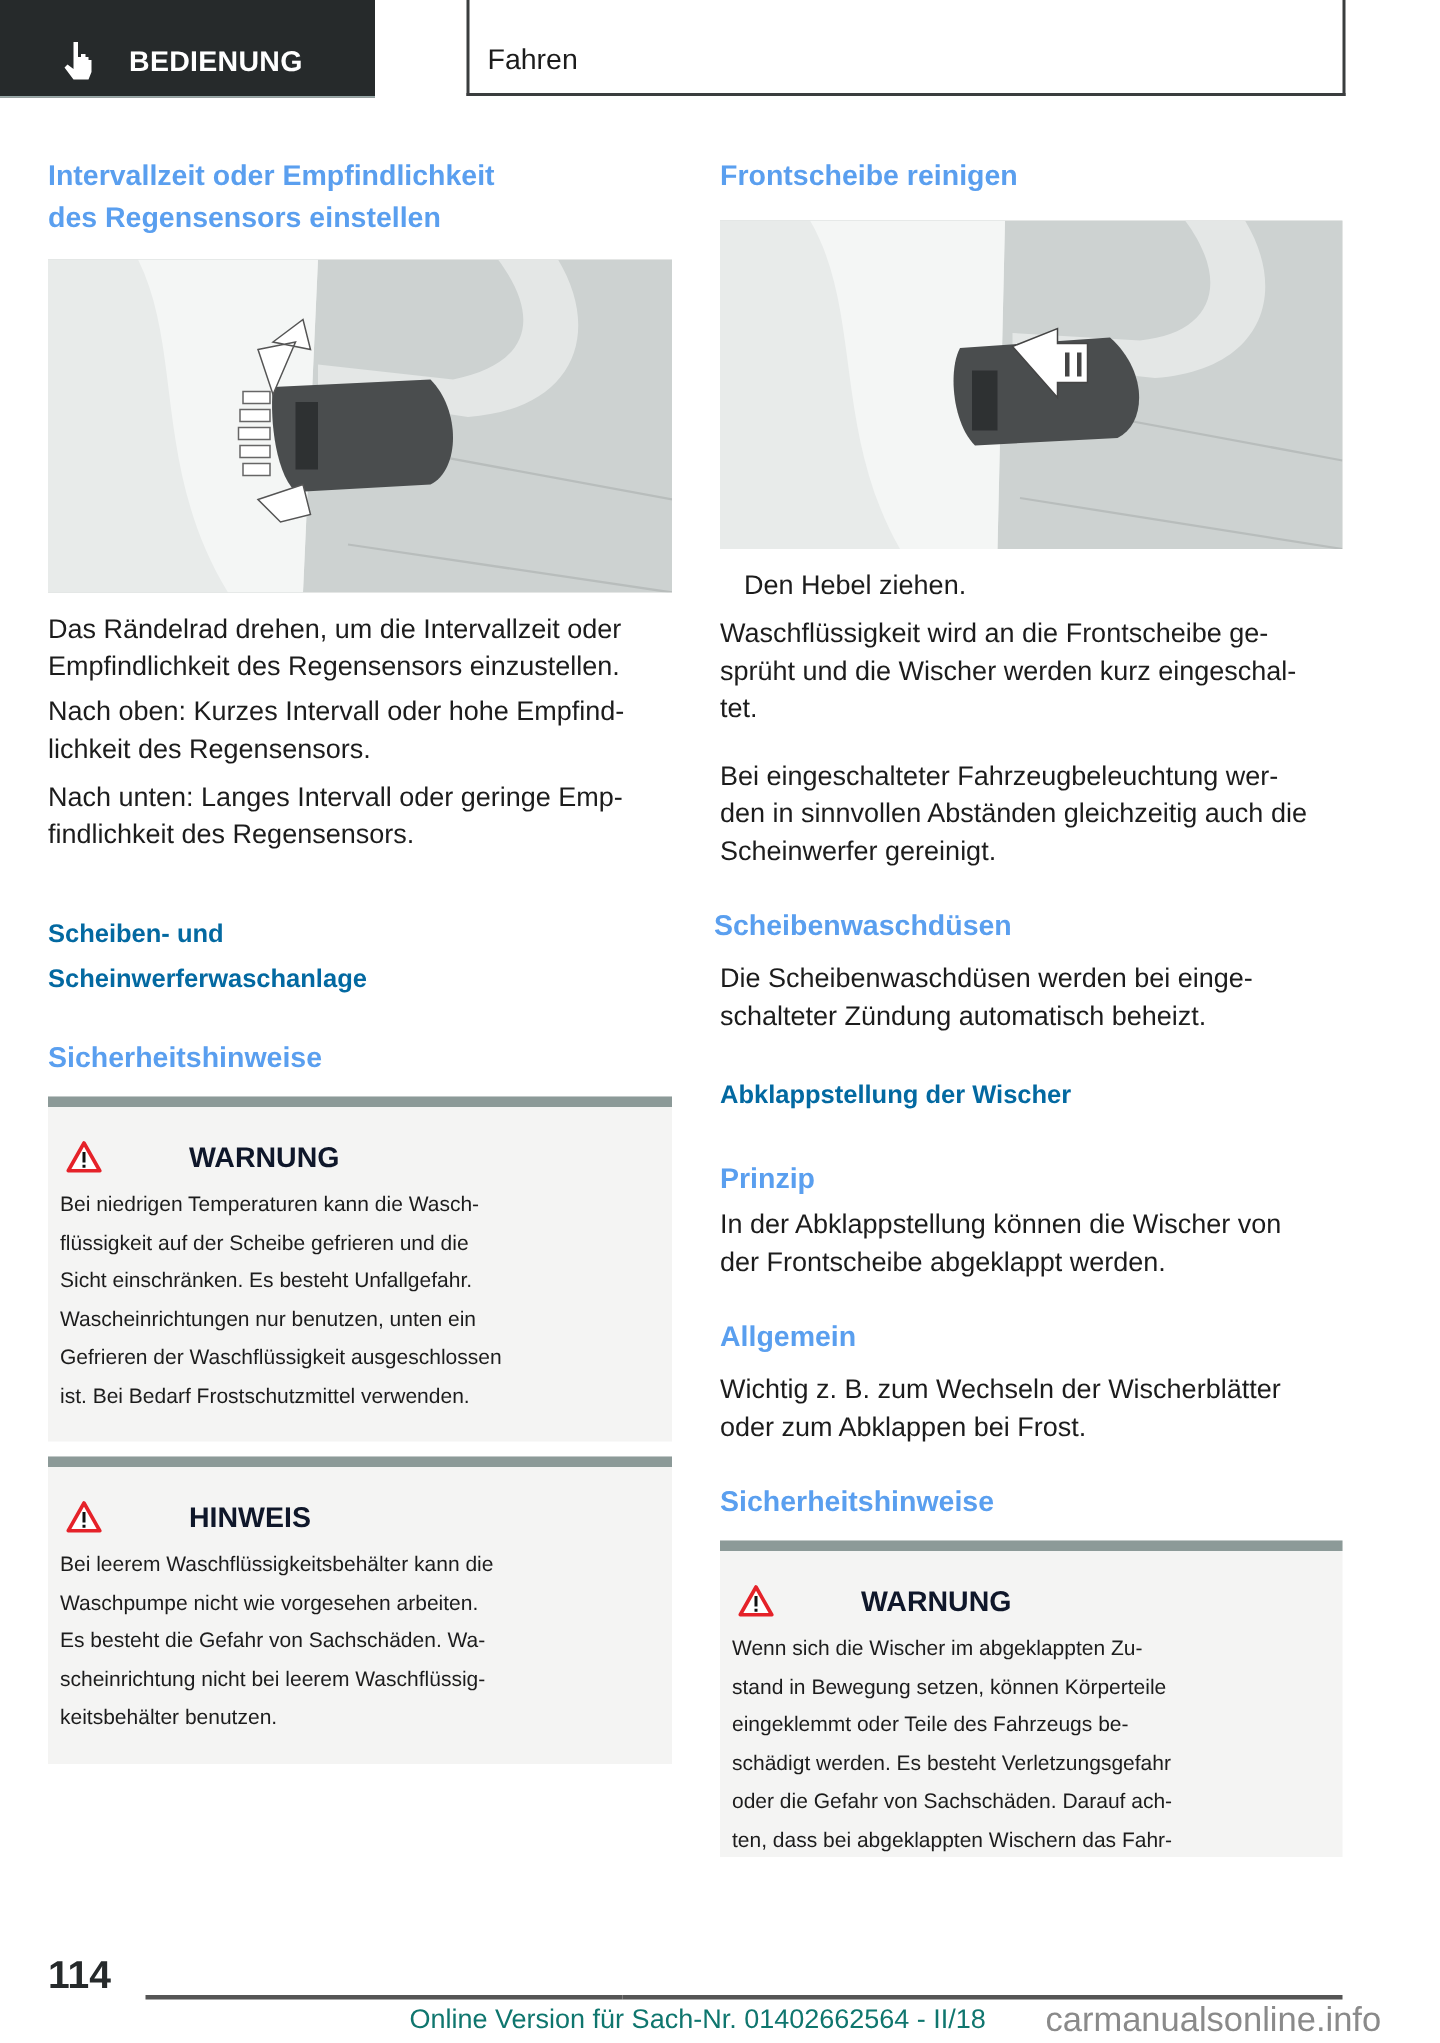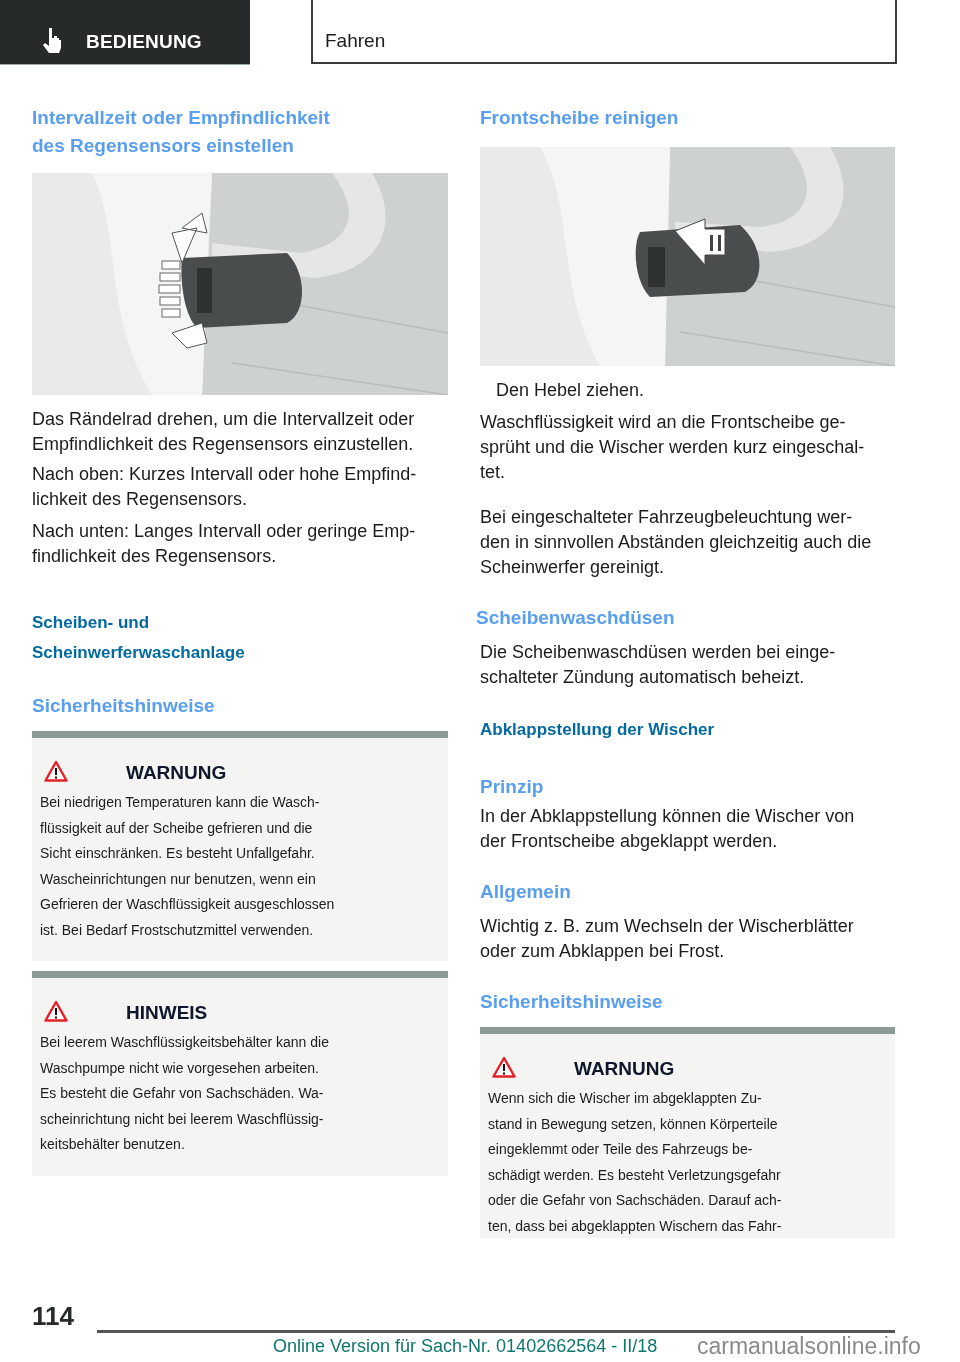--- a/index.html
+++ b/index.html
@@ -107,21 +107,21 @@
     <svg class="tri" viewBox="0 0 24 22">
       <path d="M12 2 L22.5 20.5 L1.5 20.5 Z" fill="#fff" stroke="#e52229" stroke-width="2.4" stroke-linejoin="round"></path>
       <rect x="11" y="8" width="2" height="7" fill="#111"></rect>
         <rect x="11" y="16.5" width="2" height="2" fill="#111"></rect>
     </svg>
     <span class="n-title">WARNUNG</span>
     <div class="n-body">
       <span>Bei niedrigen Temperaturen kann die Wasch-</span><br>
       <span>flüssigkeit auf der Scheibe gefrieren und die</span><br>
       <span>Sicht einschränken. Es besteht Unfallgefahr.</span><br>
-      <span>Wascheinrichtungen nur benutzen, wenn ein</span><br>
+      <span>Wascheinrichtungen nur benutzen, unten ein</span><br>
       <span>Gefrieren der Waschflüssigkeit ausgeschlossen</span><br>
       <span>ist. Bei Bedarf Frostschutzmittel verwenden.</span>
     </div>
   </div>
 
   <div class="notice" style="left:32px; top:971px; width:416px; height:198px;">
     <svg class="tri" viewBox="0 0 24 22">
       <path d="M12 2 L22.5 20.5 L1.5 20.5 Z" fill="#fff" stroke="#e52229" stroke-width="2.4" stroke-linejoin="round"></path>
       <rect x="11" y="8" width="2" height="7" fill="#111"></rect>
         <rect x="11" y="16.5" width="2" height="2" fill="#111"></rect>

